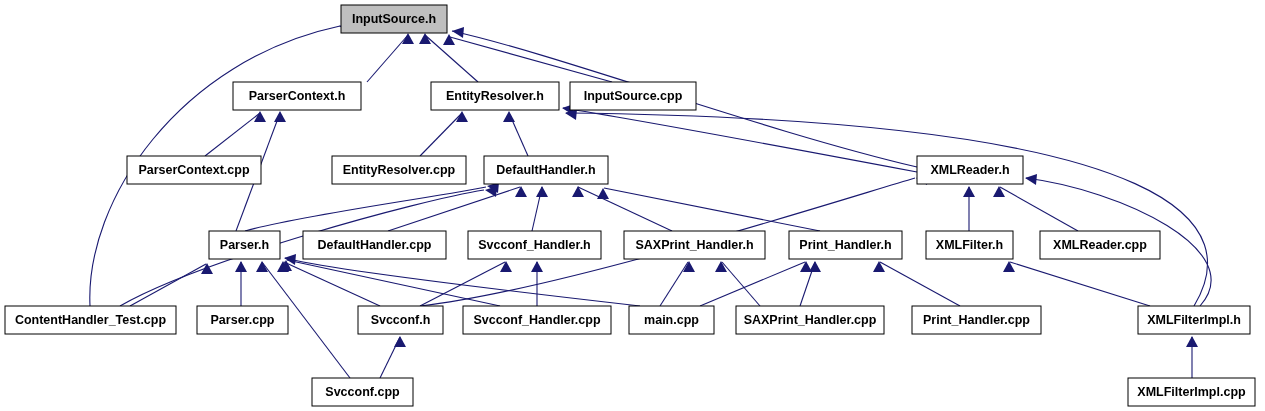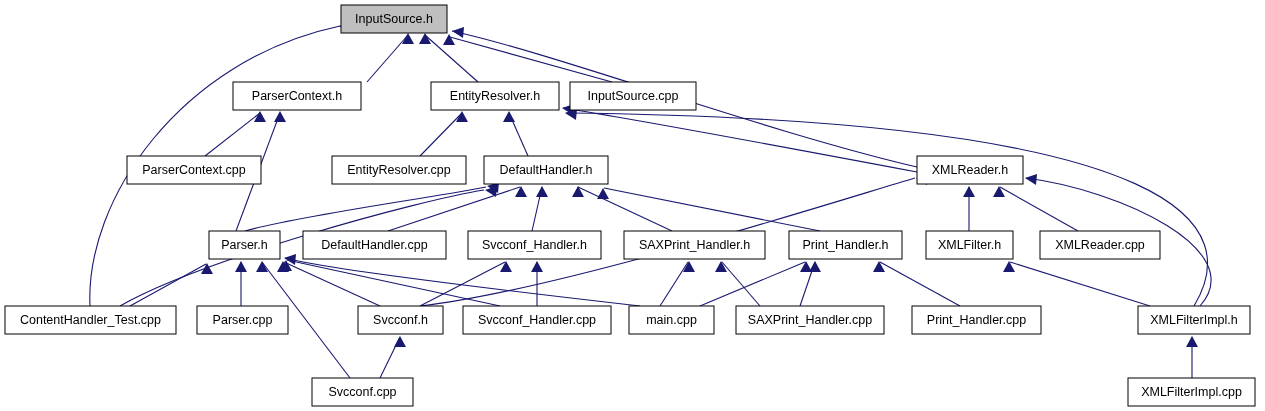--- a/index.html
+++ b/index.html
@@ -7,20 +7,21 @@
     padding: 0;
     background: #ffffff;
   }
   #graph-root {
     position: relative;
     width: 1265px;
     height: 411px;
     background: #ffffff;
     font-family: "Liberation Sans", sans-serif;
     overflow: hidden;
+    font-weight: bold;
   }
   #graph-svg {
     position: absolute;
     left: 0;
     top: 0;
     width: 1265px;
     height: 411px;
     display: block;
   }
   .edge-line {

